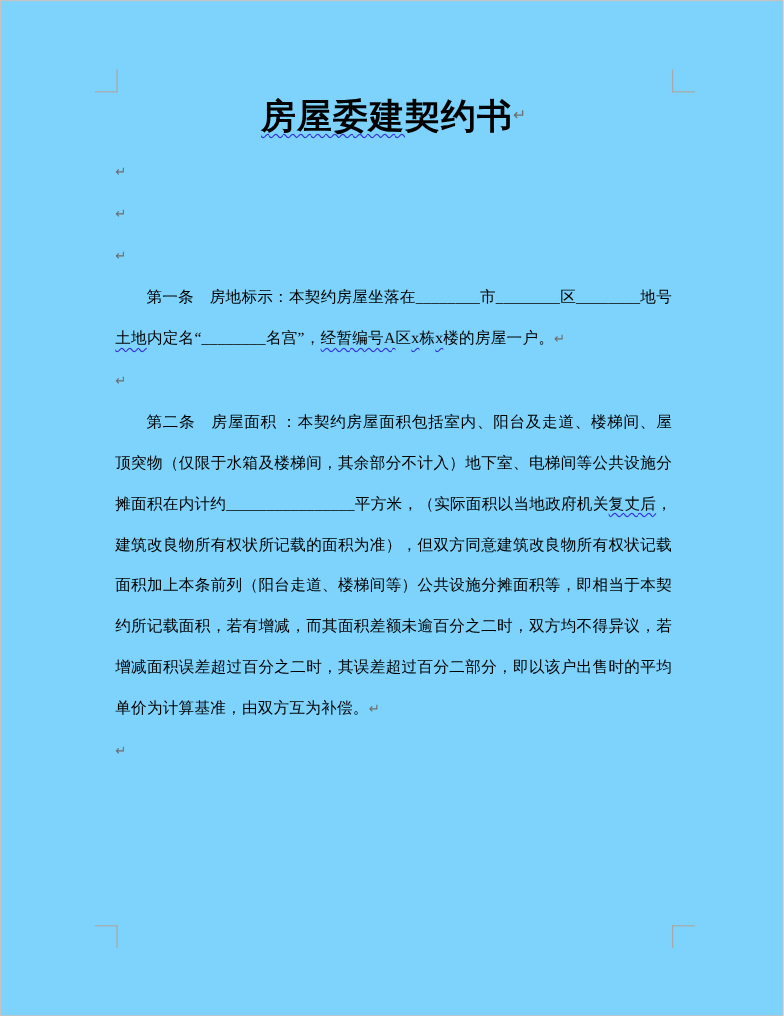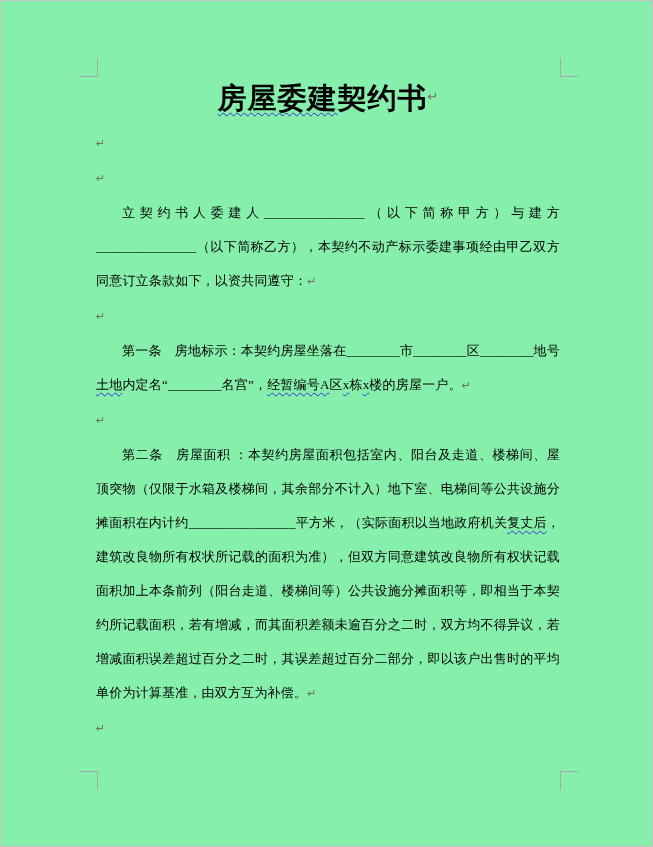--- a/index.html
+++ b/index.html
@@ -3,21 +3,21 @@
 <meta charset="utf-8">
 <style>
   :root{
     --bm:#a8a8a8;
   }
   html,body{margin:0;padding:0;background:#ffffff;}
   .page{
     position:relative;
     width:653px;height:847px;
     box-sizing:border-box;
-    background:#86efac;
+    background:#7dd3fc;
     border:1px solid #c3c3c3;
     overflow:hidden;
     font-family:"Liberation Serif", serif;
     color:#000;
   }
   
   .bmark{position:absolute;width:18px;height:18px;}
   .bmark.tl{left:78px;top:57px;border-right:1px solid var(--bm);border-bottom:1px solid var(--bm);}
   .bmark.tr{left:559px;top:57px;border-left:1px solid var(--bm);border-bottom:1px solid var(--bm);}
   .bmark.bl{left:78px;top:770px;border-right:1px solid var(--bm);border-top:1px solid var(--bm);}
@@ -64,20 +64,19 @@
 <div class="page">
   <div class="bmark tl"></div>
   <div class="bmark tr"></div>
   <div class="bmark bl"></div>
   <div class="bmark br"></div>
 
   <div class="textarea" id="doc-textarea" style="color: rgb(0, 0, 0);">
       <div class="para title"><span class="squiggle" style="text-decoration-color: rgb(52, 52, 216);">房屋委建</span><span class="">契约书</span><span class="pilcrow" style="color: rgb(110, 110, 110);">↵</span></div>
       <div class="para empty"><span class="pilcrow" style="color: rgb(110, 110, 110);">↵</span></div>
       <div class="para empty"><span class="pilcrow" style="color: rgb(110, 110, 110);">↵</span></div>
-      <div class="para body"><span class="">立契约书人委建人_______________（以下简称甲方）与建方_______________（以下简称乙方），本契约不动产标示委建事项经由甲乙双方同意订立条款如下，以资共同遵守：</span><span class="pilcrow" style="color: rgb(110, 110, 110);">↵</span></div>
       <div class="para empty"><span class="pilcrow" style="color: rgb(110, 110, 110);">↵</span></div>
       <div class="para body"><span class="">第一条　房地标示：本契约房屋坐落在________市________区________地号</span><span class="squiggle" style="text-decoration-color: rgb(52, 52, 216);">土地</span><span class="">内定名“________名宫”，</span><span class="squiggle" style="text-decoration-color: rgb(52, 52, 216);">经暂编号A</span><span class="">区</span><span class="squiggle" style="text-decoration-color: rgb(52, 52, 216);">x</span><span class="">栋</span><span class="squiggle" style="text-decoration-color: rgb(52, 52, 216);">x</span><span class="">楼的房屋一户。</span><span class="pilcrow" style="color: rgb(110, 110, 110);">↵</span></div>
       <div class="para empty"><span class="pilcrow" style="color: rgb(110, 110, 110);">↵</span></div>
       <div class="para body"><span class="">第二条　房屋面积 ：本契约房屋面积包括室内、阳台及走道、楼梯间、屋顶突物（仅限于水箱及楼梯间，其余部分不计入）地下室、电梯间等公共设施分摊面积在内计约________________平方米，（实际面积以当地政府机关</span><span class="squiggle" style="text-decoration-color: rgb(52, 52, 216);">复丈后</span><span class="">，建筑改良物所有权状所记载的面积为准），但双方同意建筑改良物所有权状记载面积加上本条前列（阳台走道、楼梯间等）公共设施分摊面积等，即相当于本契约所记载面积，若有增减，而其面积差额未逾百分之二时，双方均不得异议，若增减面积误差超过百分之二时，其误差超过百分二部分，即以该户出售时的平均单价为计算基准，由双方互为补偿。</span><span class="pilcrow" style="color: rgb(110, 110, 110);">↵</span></div>
       <div class="para empty"><span class="pilcrow" style="color: rgb(110, 110, 110);">↵</span></div>
     </div>
 </div>
 
 </body></html>

